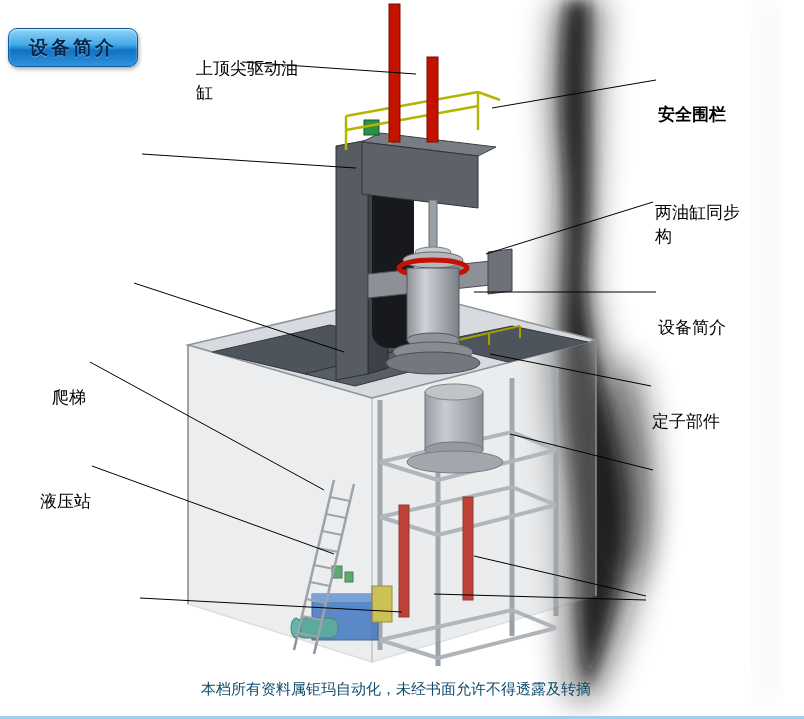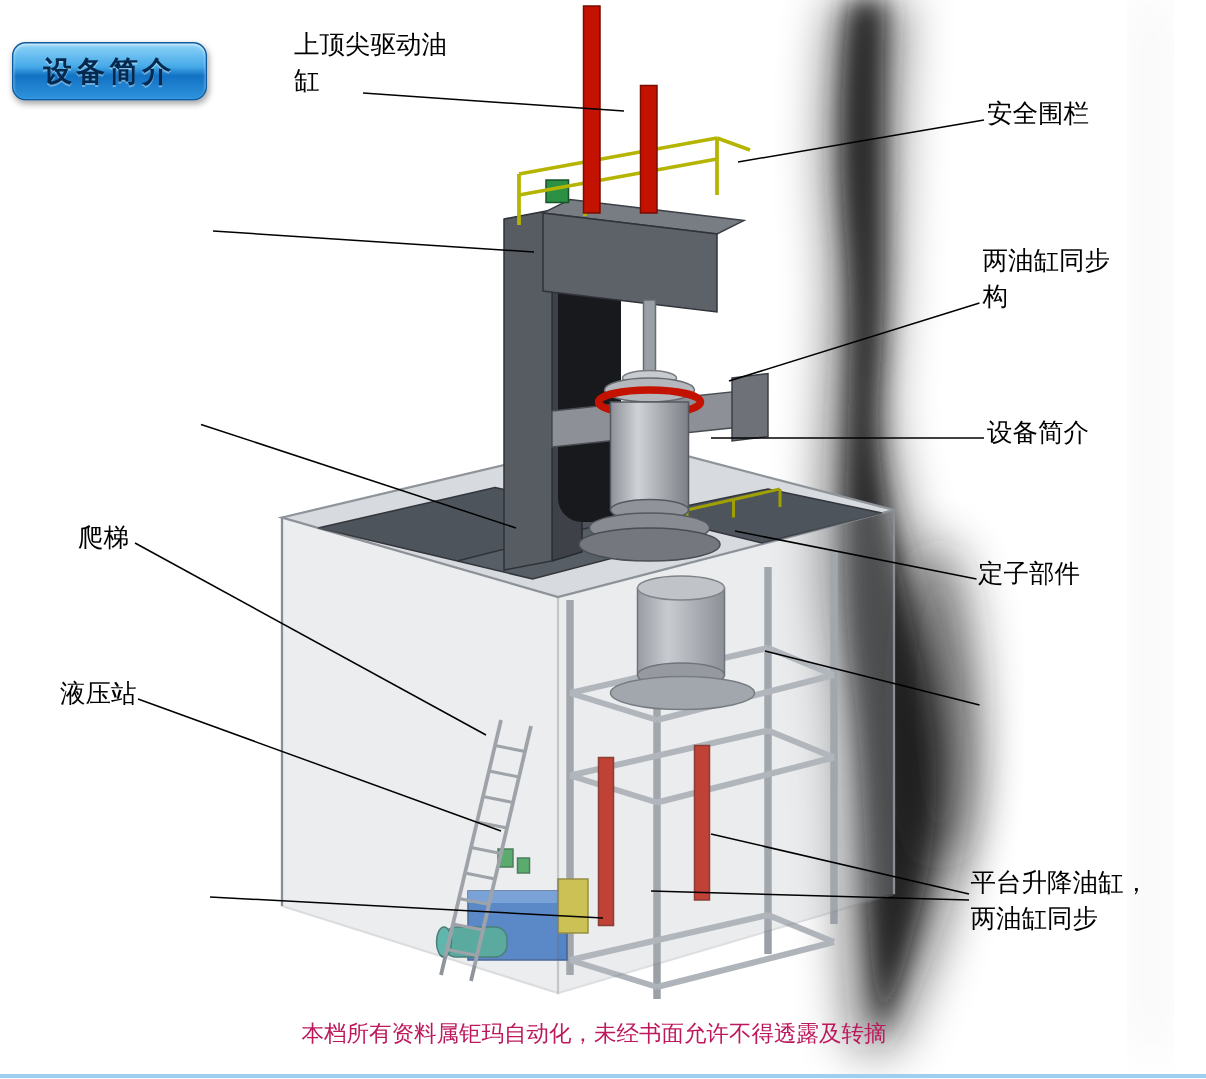--- a/index.html
+++ b/index.html
@@ -6,23 +6,23 @@
   .stage{position:relative;width:804px;height:719px;background:#ffffff;overflow:hidden;
          font-family:"Liberation Sans",sans-serif;}
   .illustration{position:absolute;left:0;top:0;width:804px;height:719px;}
   .badge{position:absolute;left:8px;top:28px;width:128px;height:37px;border-radius:9px;
          background:linear-gradient(180deg,#8fd4f7 0%,#45a9e8 42%,#1272c4 58%,#2e93dd 100%);
          border:1px solid #0d5aa0;
          box-shadow:1px 2px 4px rgba(0,0,0,.35), inset 0 1px 2px rgba(255,255,255,.65);
          color:#04294f;font-size:19px;font-weight:bold;letter-spacing:3px;
          display:flex;align-items:center;justify-content:center;
          text-shadow:0 1px 0 rgba(255,255,255,.35);}
-  .label{position:absolute;font-size:17px;line-height:1.4;color:#000;white-space:pre-line;}
+  .label{position:absolute;font-size:17px;line-height:1.4;color:#000;white-space:pre-line;margin-top:39px;}
   .caption{position:absolute;left:0;right:12px;top:680px;text-align:center;
-           font-size:15px;color:#be185d;}
+           font-size:15px;color:#0c4a6e;}
   .bottom-rule{position:absolute;left:0;right:0;bottom:0;height:3px;background:#9fcfee;}
 </style>
 </head>
 <body>
 
 <div class="stage">
 
   <svg class="illustration" viewBox="0 0 804 719">
     <defs>
       <filter id="blur8" x="-40%" y="-10%" width="180%" height="120%">
@@ -182,26 +182,24 @@
       <line x1="140" y1="598" x2="402" y2="612"></line>
       <line x1="646" y1="596" x2="474" y2="556"></line>
       <line x1="646" y1="600" x2="434" y2="594"></line>
     </g>
   </svg>
 
   <div class="badge">设备简介</div>
 
   <div class="label" style="left:196px;top:18px;">上顶尖驱动油
 缸</div>
-  <div class="label" style="left:658px;top:64px;">安全围栏</div>
+  <div class="label" style="left:658px;top:64px;font-weight:bold;">安全围栏</div>
   <div class="label" style="left:655px;top:162px;">两油缸同步
 构</div>
   <div class="label" style="left:658px;top:277px;">设备简介</div>
   <div class="label" style="left:52px;top:347px;">爬梯</div>
   <div class="label" style="left:652px;top:371px;">定子部件</div>
   <div class="label" style="left:40px;top:451px;">液压站</div>
-  <div class="label" style="left:647px;top:577px;">平台升降油缸，
-两油缸同步</div>
 
   <div class="caption">本档所有资料属钜玛自动化，未经书面允许不得透露及转摘</div>
   <div class="bottom-rule"></div>
 
 </div>
 
 </body></html>

